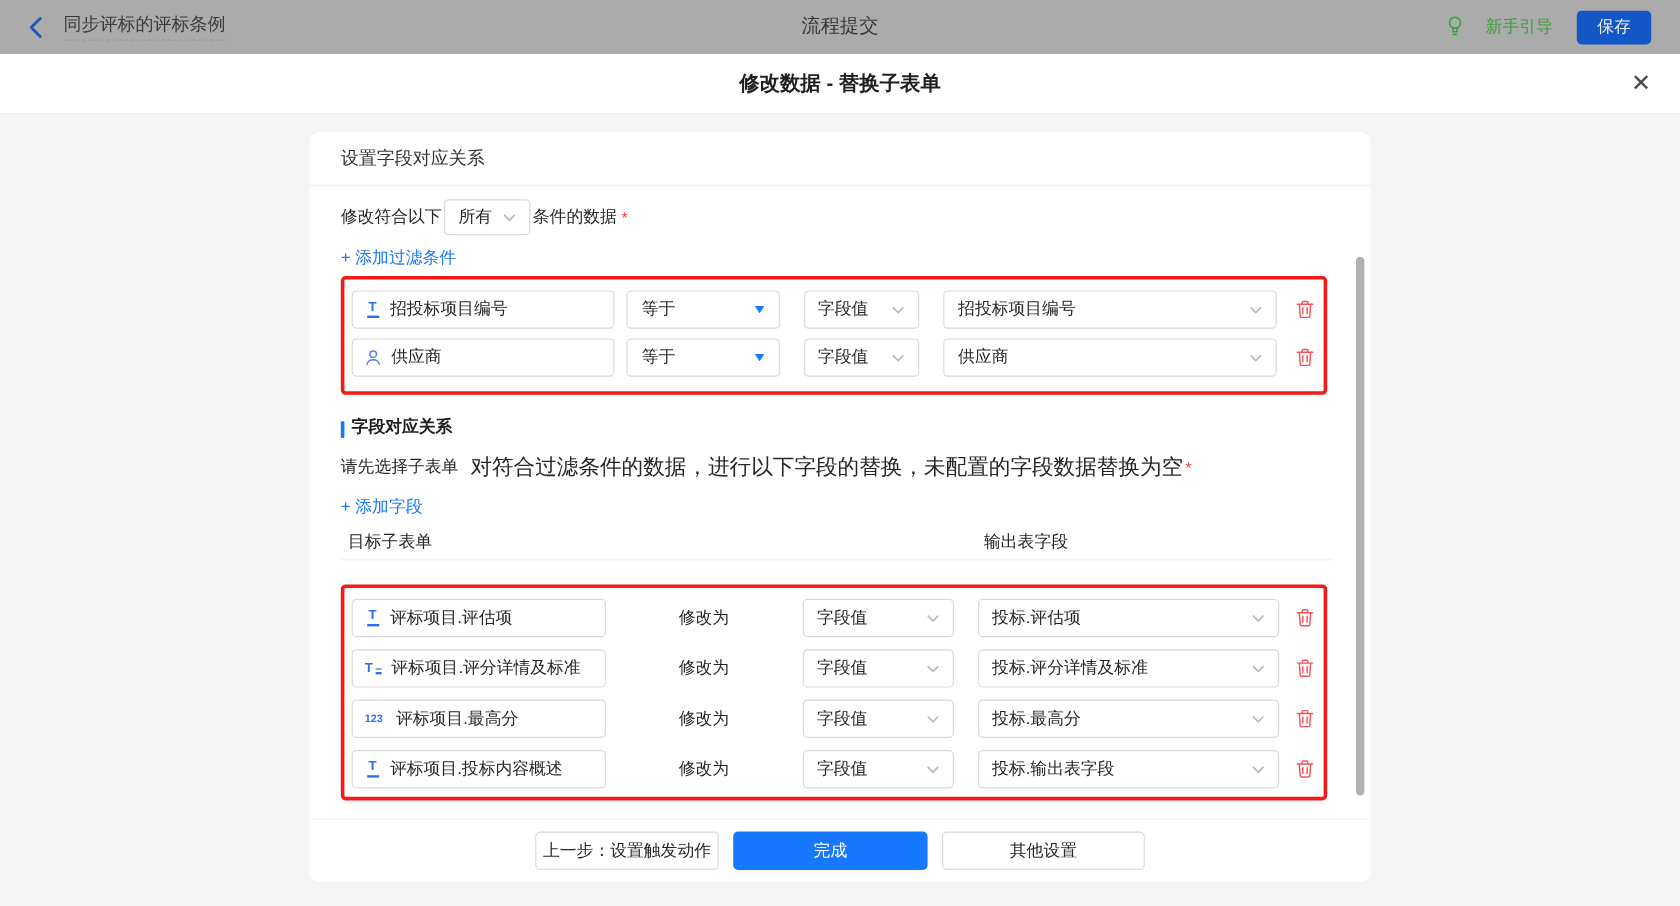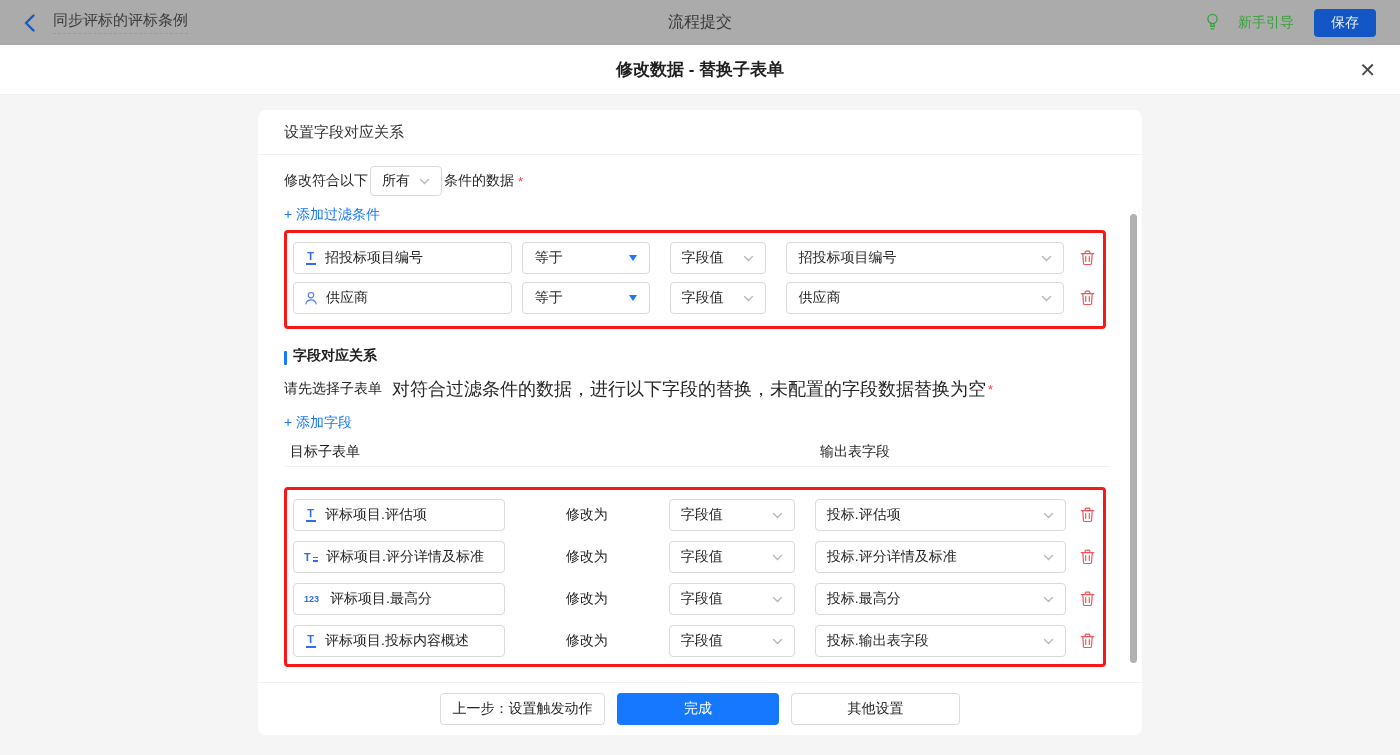--- a/index.html
+++ b/index.html
@@ -71,21 +71,21 @@
 
   .cols-row{position:relative;margin-top:10px;height:20px;font-size:14px;color:#1f1f1f;}
   .col-left{position:absolute;left:6px;top:0;}
   .col-right{position:absolute;left:536px;top:0;}
   .cols-divider{margin-top:3px;width:826px;height:1px;background:var(--divider);}
 
   .footer-divider{margin:15px -26px 0 -26px;height:1px;background:var(--divider);}
   .footer{height:52px;display:flex;align-items:center;justify-content:center;gap:12px;}
   .btn{height:32px;border-radius:4px;font-size:14px;font-family:inherit;cursor:pointer;display:flex;align-items:center;justify-content:center;}
   .btn-plain{background:#fff;border:1px solid var(--border);color:var(--text);}
-  .btn-prev{width:165px;}
+  .btn-prev{width:153px;}
   .btn-done{width:162px;background:var(--accent);border:none;color:#fff;}
   .btn-other{width:169px;}
 
   .scrollbar-thumb{position:absolute;left:1130px;top:228px;width:7px;height:449px;background:var(--scrollbar);border-radius:4px;cursor:pointer;}
 
   
   .ic-text{display:inline-flex;flex-direction:column;align-items:center;width:13px;}
   .ic-text i{font-style:normal;font-size:11px;line-height:10px;font-weight:600;color:var(--icon-blue);}
   .ic-text b{display:block;width:10px;height:1.5px;background:var(--icon-blue);margin-top:2px;}
   .ic-textarea{display:inline-flex;align-items:flex-end;gap:2px;width:14px;}

